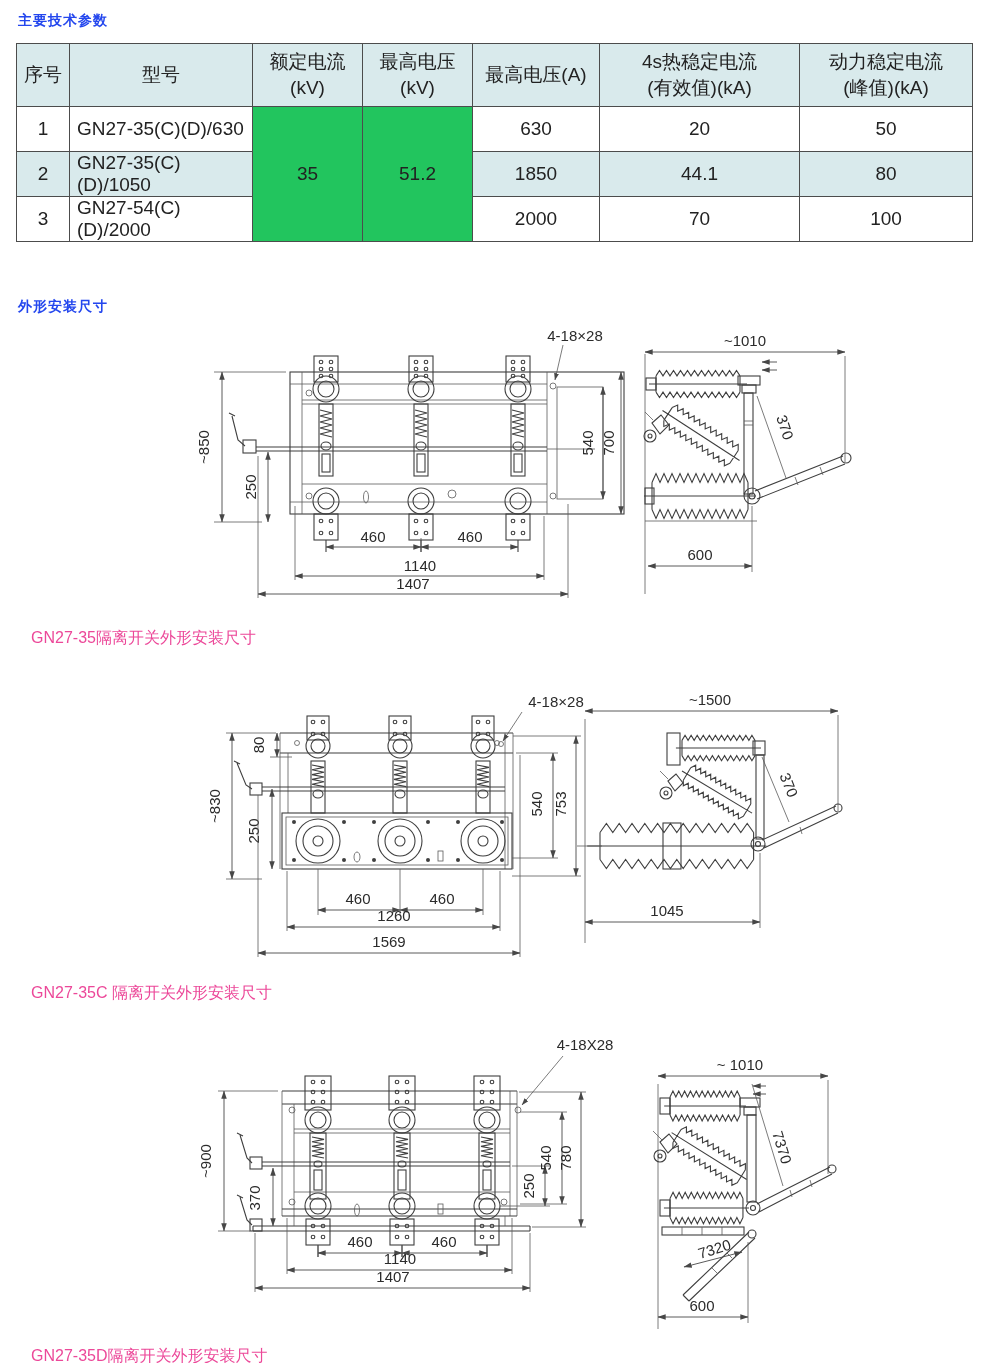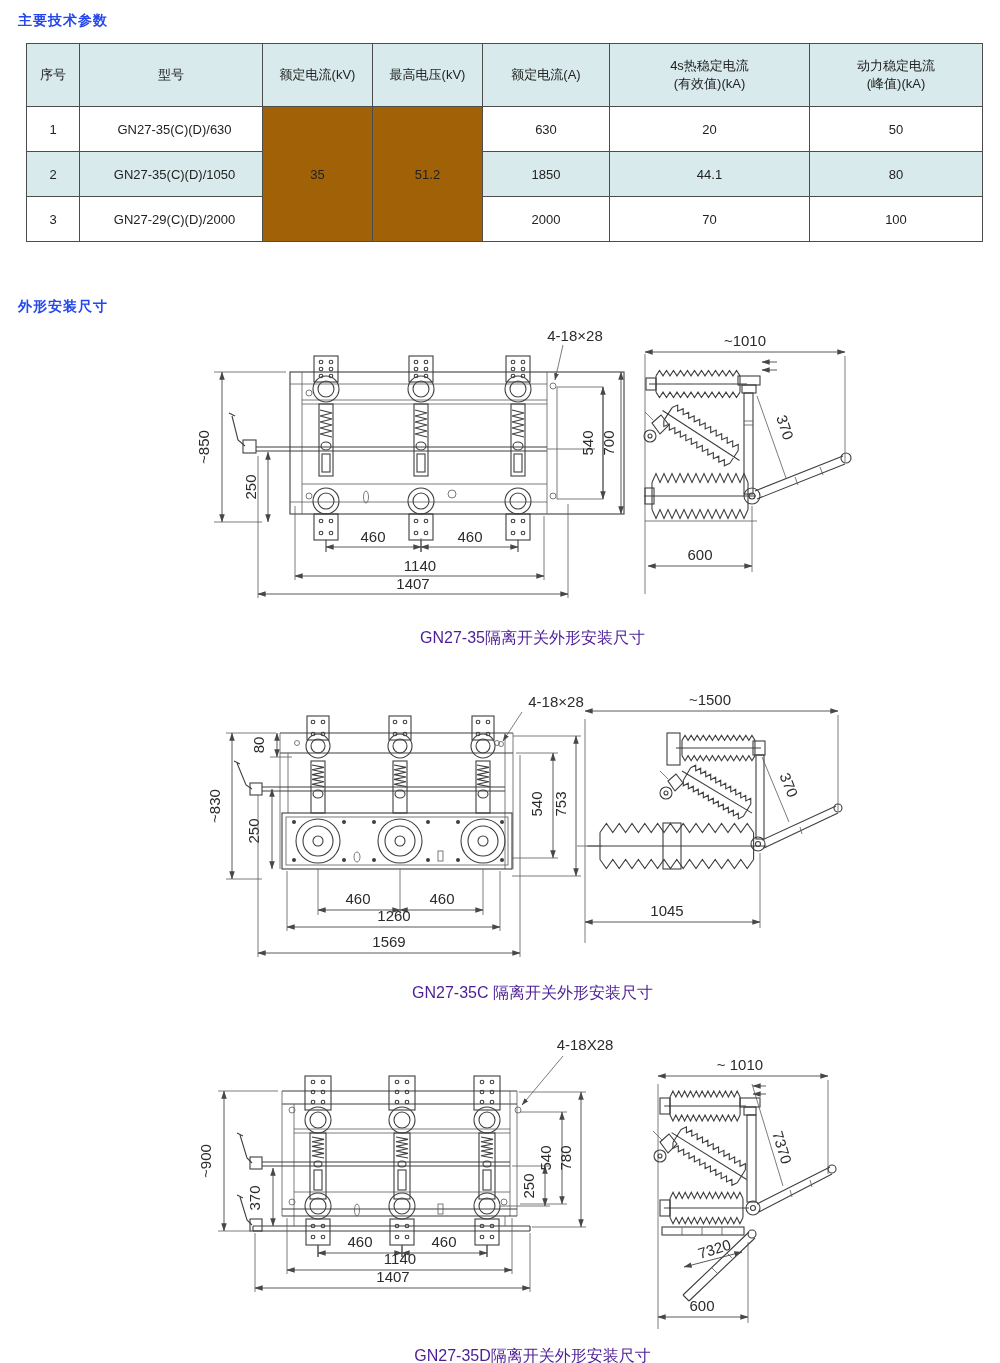--- a/index.html
+++ b/index.html
@@ -1,25 +1,25 @@
 <!DOCTYPE html>
 <html style="--accent: #2447ee; --table_header_bg: #d9eaec; --line: #3f3f3f;"><head>
 <meta charset="utf-8">
 <style>
   html,body{margin:0;padding:0;background:#ffffff}
   body{width:1000px;font-family:"Liberation Sans",sans-serif;color:#222}
   .sec-title{color:var(--accent,#2447ee);font-size:14px;font-weight:bold;margin:12px 0 0 18px;letter-spacing:1px}
-  table.params{border-collapse:collapse;table-layout:fixed;margin:13px 0 0 26px;width:956px;font-size:13px}
+  table.params{border-collapse:collapse;table-layout:fixed;margin:13px 0 0 16px;width:956px;font-size:19px}
   table.params th,table.params td{border:1px solid #4c4c4c;text-align:center;padding:0;overflow:hidden}
   table.params th{background:var(--table_header_bg,#d9eaec);font-weight:normal;height:62px;line-height:1.35}
   table.params td{height:44px;background:#fff}
-  table.params td.model{text-align:center;padding-left:7px}
+  table.params td.model{text-align:left;padding-left:7px}
   table.params tr.alt td{background:var(--table_header_bg,#d9eaec)}
-  table.params td.merged{background:#a16207}
-  .cap{font-size:16px;color:#4c1d95;text-align:center;padding-left:65px;margin-top:2px}
+  table.params td.merged{background:#22c55e}
+  .cap{font-size:16px;color:#ec4899;text-align:left;padding-left:31px;margin-top:2px}
   svg{display:block}
   .ln{stroke:#3f3f3f;fill:none;stroke-width:1.1}
   .tn{stroke:#5a5a5a;fill:none;stroke-width:0.8}
   .dim{stroke:#474747;fill:none;stroke-width:0.9}
   text.dt{fill:#2b2b2b;font-size:15px;stroke:none;font-family:"Liberation Sans",sans-serif}
   .dots circle{fill:#3f3f3f;stroke:none}
 </style>
 </head>
 <body>
 
@@ -34,21 +34,21 @@
     <col style="width:127px">
       <col style="width:200px">
       <col style="width:173px">
   </colgroup>
   <tbody>
       <tr>
     <th>序号</th>
     <th>型号</th>
     <th>额定电流(kV)</th>
     <th>最高电压(kV)</th>
-    <th>额定电流(A)</th>
+    <th>最高电压(A)</th>
     <th>
       <div>4s热稳定电流</div>
       <div>(有效值)(kA)</div>
     </th>
     <th>
       <div>动力稳定电流</div>
       <div>(峰值)(kA)</div>
     </th>
   </tr>
   <tr>
@@ -62,21 +62,21 @@
   </tr>
   <tr class="alt">
     <td>2</td>
     <td class="model">GN27-35(C)(D)/1050</td>
     <td>1850</td>
     <td>44.1</td>
     <td>80</td>
   </tr>
   <tr>
     <td>3</td>
-    <td class="model">GN27-29(C)(D)/2000</td>
+    <td class="model">GN27-54(C)(D)/2000</td>
     <td>2000</td>
     <td>70</td>
     <td>100</td>
   </tr>
 </tbody>
   </table>
 
 <h2 class="sec-title" style="margin-top:56px">外形安装尺寸</h2>
 
 <svg width="1000" height="300" viewBox="0 0 1000 300" style="margin-top:10px">

